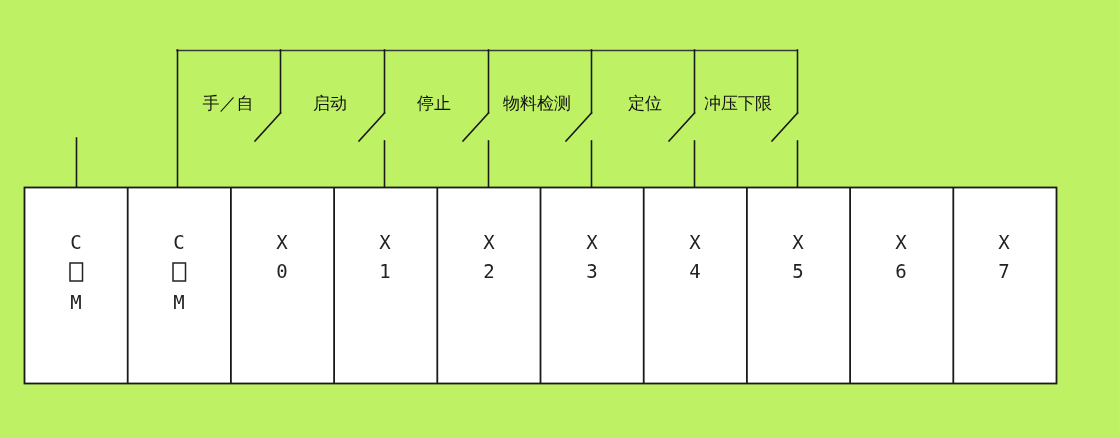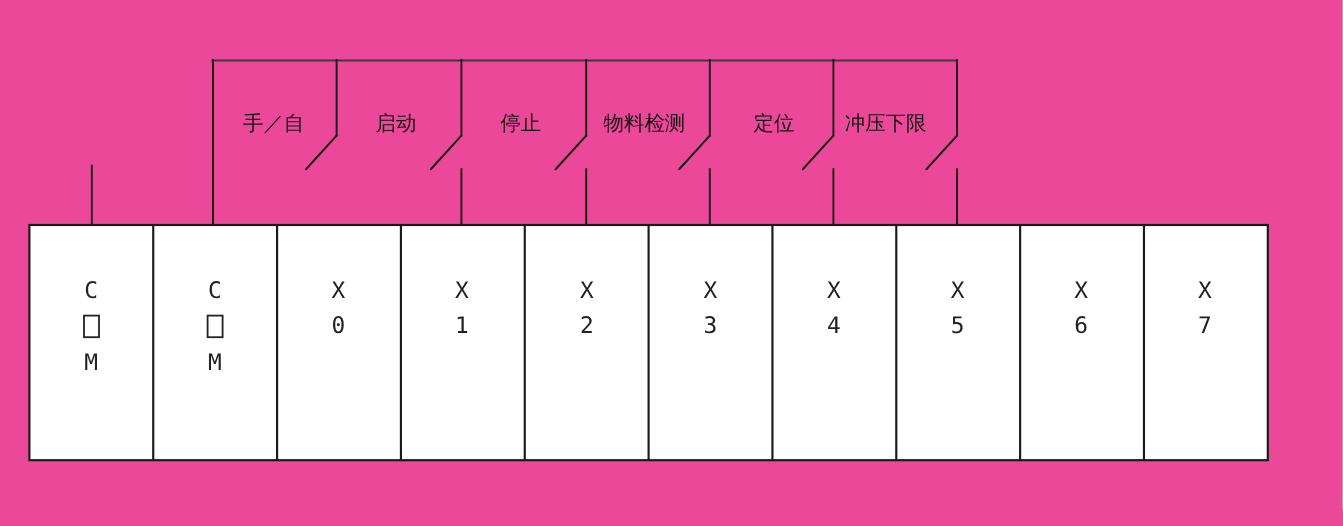--- a/index.html
+++ b/index.html
@@ -11,21 +11,21 @@
   body {
     width: 1119px;
     height: 438px;
     font-family: "Liberation Sans", "DejaVu Sans", sans-serif;
     overflow: hidden;
   }
   #diagram-root {
     position: relative;
     width: 1119px;
     height: 438px;
-    background: #ec4899;
+    background: #bef264;
     text-align: center;
   }
   svg#wiring-svg {
     position: absolute;
     top: 0;
     left: 0;
     width: 1119px;
     height: 438px;
     display: block;
   }

